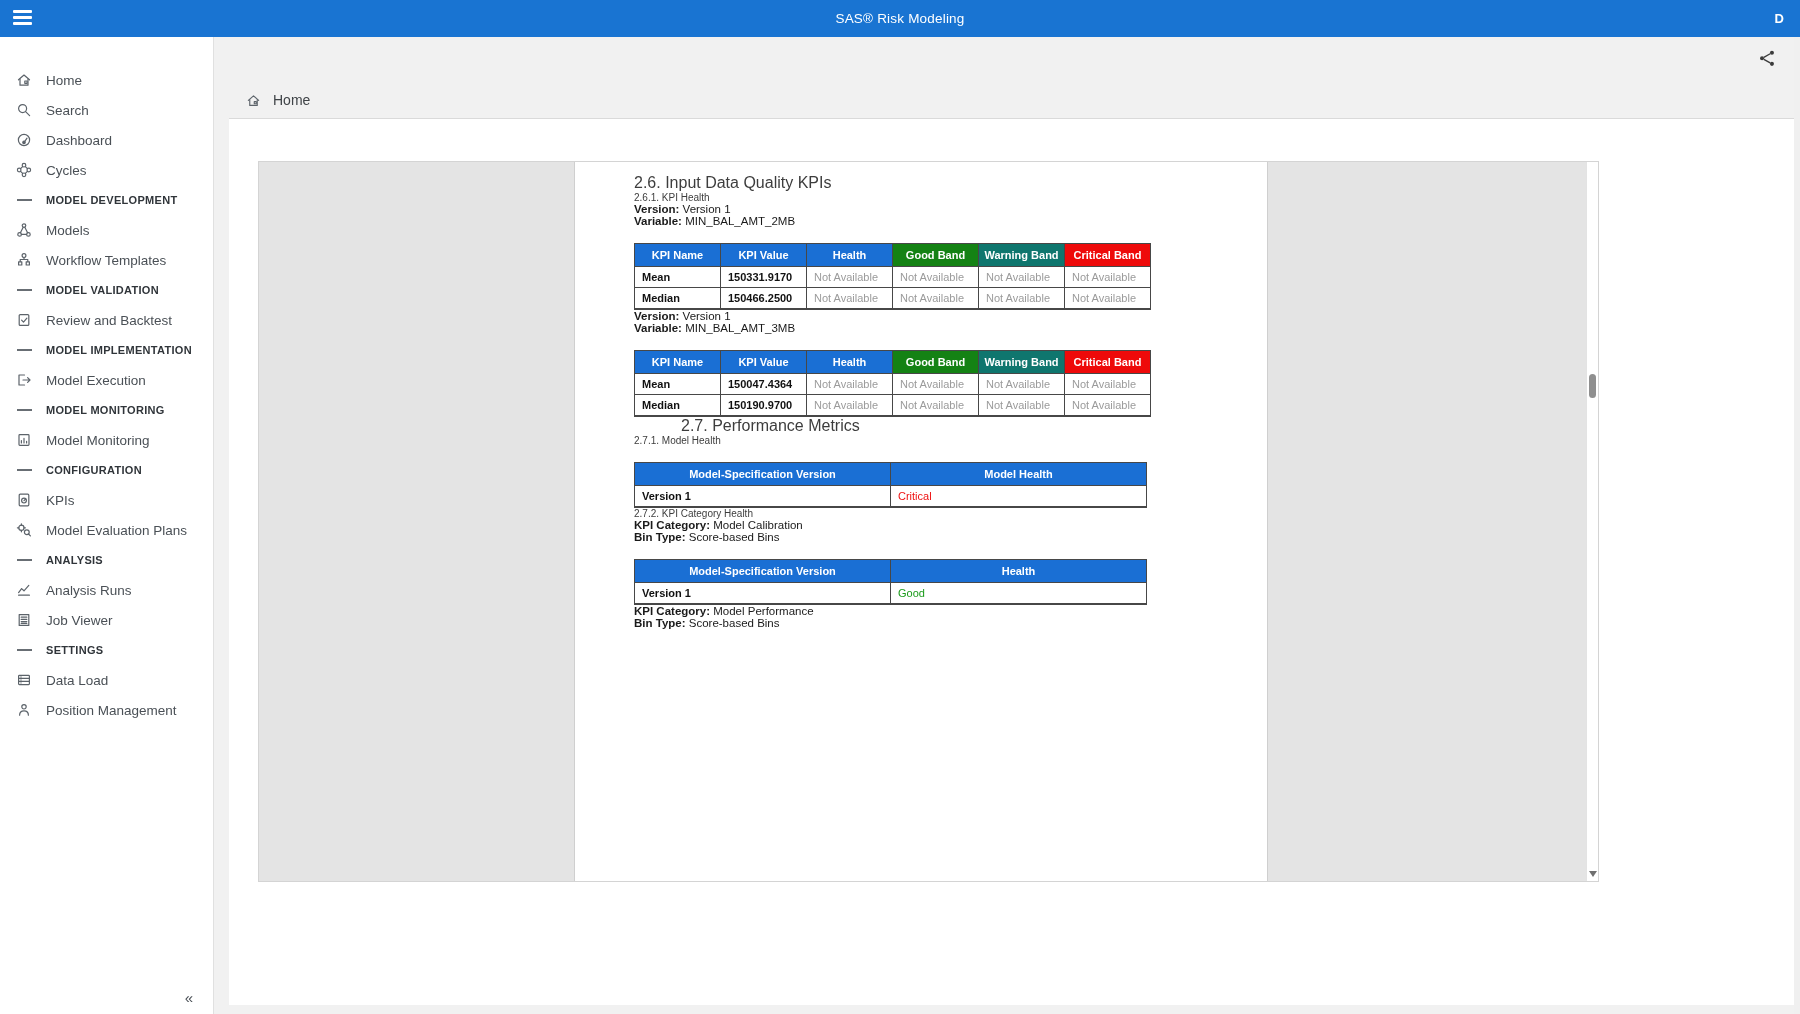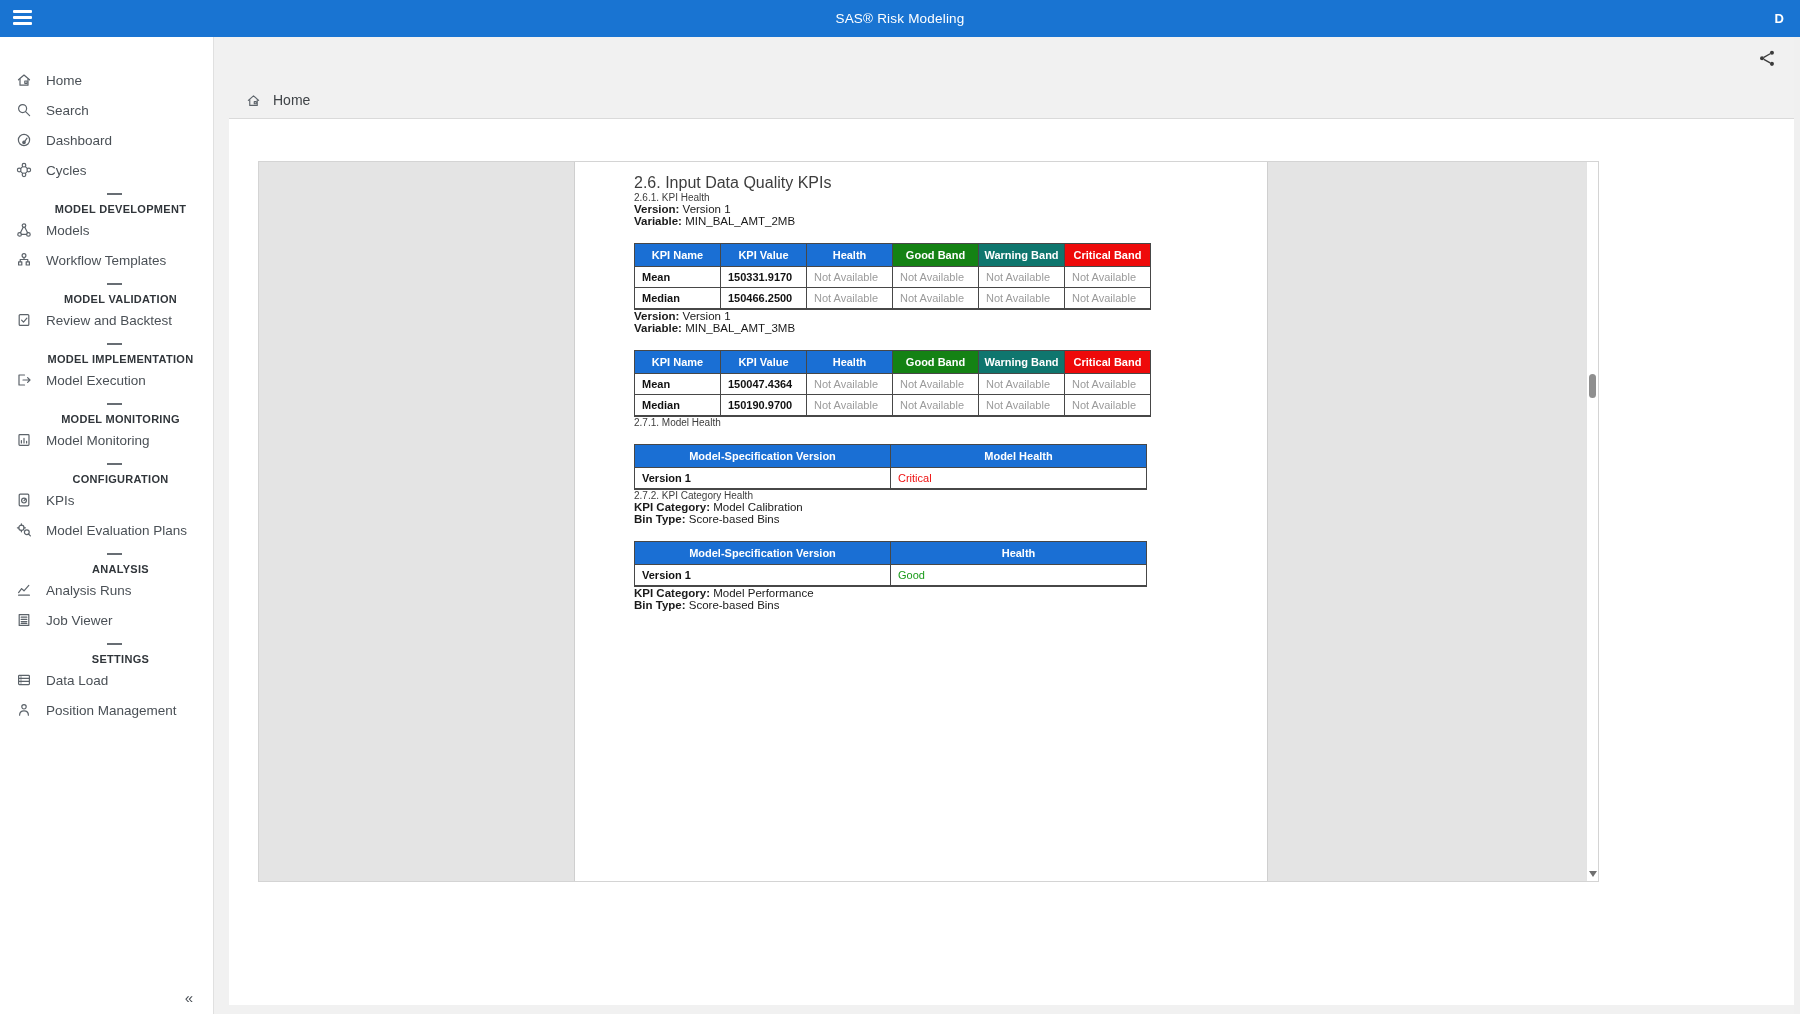--- a/index.html
+++ b/index.html
@@ -17,21 +17,21 @@
   .appbar-user { position:absolute; right:16px; top:0; height:37px;
     display:flex; align-items:center; font-size:13px; font-weight:bold; }
 
   
   .sidebar { position:absolute; left:0; top:37px; width:214px; bottom:0;
     background:#fff; border-right:1px solid #e0e0e0; z-index:20; padding-top:28px; }
   .nav-item { height:30px; display:flex; align-items:center; padding-left:15px;
     color:#4a5056; font-size:13.5px; cursor:pointer; }
   .nav-item .ic { width:18px; height:18px; display:flex; align-items:center; justify-content:center; flex:0 0 18px; }
   .nav-item .lbl { margin-left:13px; white-space:nowrap; }
-  .nav-item.section { cursor:default;flex-direction:column; }
+  .nav-item.section { cursor:default; }
   .nav-item.section .lbl { font-size:11px; font-weight:bold; color:#30353a; letter-spacing:.3px; }
   .dash { width:15px; height:2px; background:#686e74; }
   .ic svg { stroke:#5c636a; fill:none; stroke-width:1.2; stroke-linecap:round; stroke-linejoin:round; }
   .collapse-btn { position:absolute; bottom:6px; left:176px; width:26px; height:22px;
     color:#4a5056; font-size:15px; display:flex; align-items:center; justify-content:center; cursor:pointer; }
 
   
   .main { position:absolute; left:215px; top:37px; right:0; bottom:0; background:#f1f1f1; }
   .share-btn { position:absolute; top:12px; right:22px; width:20px; height:20px; cursor:pointer; z-index:5; }
   .crumb-row { position:absolute; left:14px; right:0; top:0; height:82px;
@@ -384,20 +384,21 @@
             <td class="b">Median</td>
             <td class="b">150190.9700</td>
             <td class="na">Not Available</td>
                 <td class="na">Not Available</td>
             <td class="na">Not Available</td>
                 <td class="na">Not Available</td>
           </tr>
         </tbody>
           </table>
 
+        <h2 class="mt16">2.7. Performance Metrics</h2>
         <h3 class="mt15">2.7.1. Model Health</h3>
 
         <table class="rpt two mt16">
           <tbody>
               <tr>
             <th class="th-blue">Model-Specification Version</th>
             <th class="th-blue">Model Health</th>
           </tr>
           <tr>
             <td class="b">Version 1</td>

